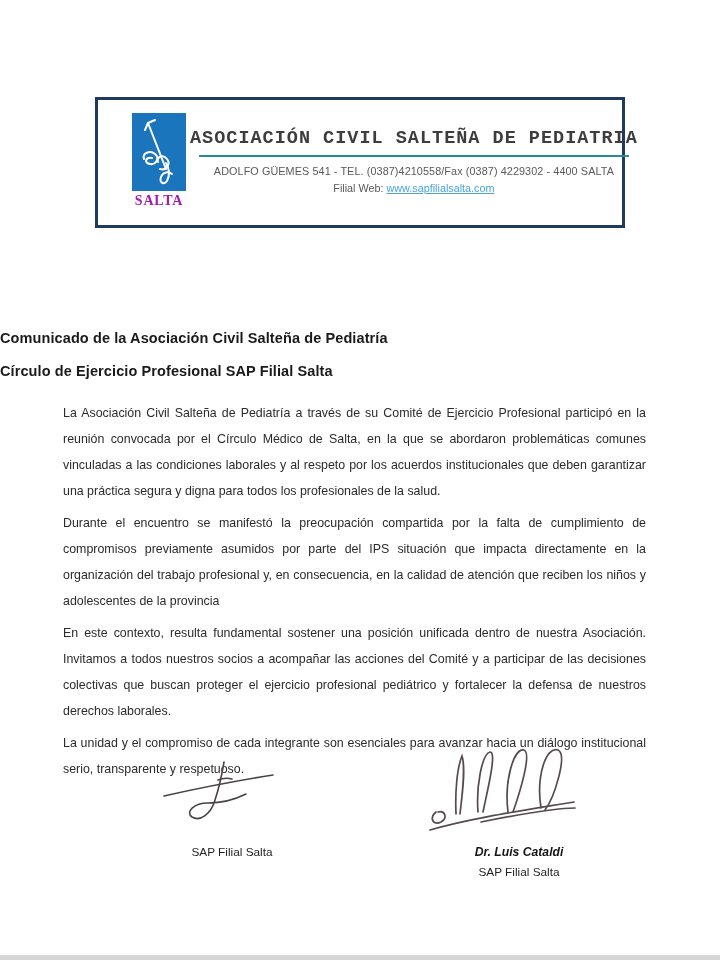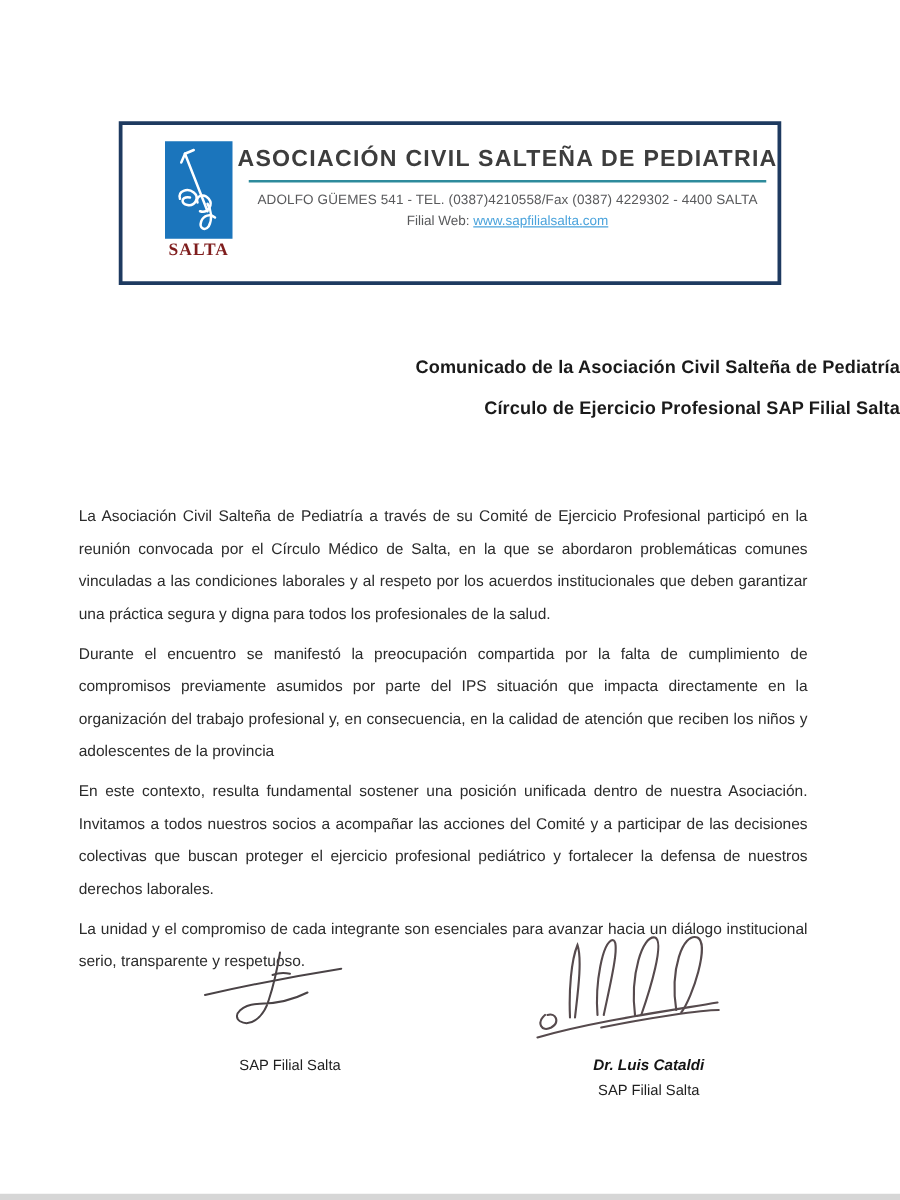--- a/index.html
+++ b/index.html
@@ -22,40 +22,42 @@
     padding: 13px 8px 0 30px;
   }
   .logo-col { width: 62px; text-align: center; flex: 0 0 auto; }
   .logo-rect {
     width: 54px; height: 78px; margin: 0 auto;
     background: #1b75bc; display: block;
   }
   .logo-label {
     font-family: "Liberation Serif", serif;
     font-weight: bold; font-size: 14px;
-    letter-spacing: 0.8px; color: #7f1d1d; margin-top: 2px;
+    letter-spacing: 0.8px; color: #a21caf; margin-top: 2px;
   }
   .lh-right { flex: 1; text-align: center; padding-top: 3px; }
   .lh-title {
-    font-family: Liberation Sans, sans-serif;
+    font-family: Liberation Mono, monospace;
     font-size: 18.5px; font-weight: 600;
     color: #3d3d3d; letter-spacing: 1px;
     white-space: nowrap;
+    margin-top: 12px;
   }
   .lh-divider { height: 2px; background: #2e8b9c; margin: 6px auto 8px; width: 96%; }
   .lh-address { font-size: 10.8px; color: #58595b; letter-spacing: 0.1px; white-space: nowrap; }
   .lh-line { font-size: 10.8px; color: #58595b; margin-top: 5px; }
   .lh-link { color: #4aa3dc; text-decoration: underline; cursor: pointer; }
 
   
   .doc-heading {
     position: absolute; left: 0; width: 720px;
-    text-align: right; font-weight: bold;
+    text-align: left; font-weight: bold;
     font-size: 14.5px; color: #1a1a1a;
     letter-spacing: 0.1px;
+    margin-top: 44px;
   }
   .doc-heading.h1 { top: 286px; }
   .doc-heading.h2 { top: 319px; }
 
   
   .doc-body {
     position: absolute; top: 377px; left: 63px; right: 74px;
     font-size: 12.4px; line-height: 26px;
     color: #2b2b2b; text-align: justify; margin-top: 23px;
   }

